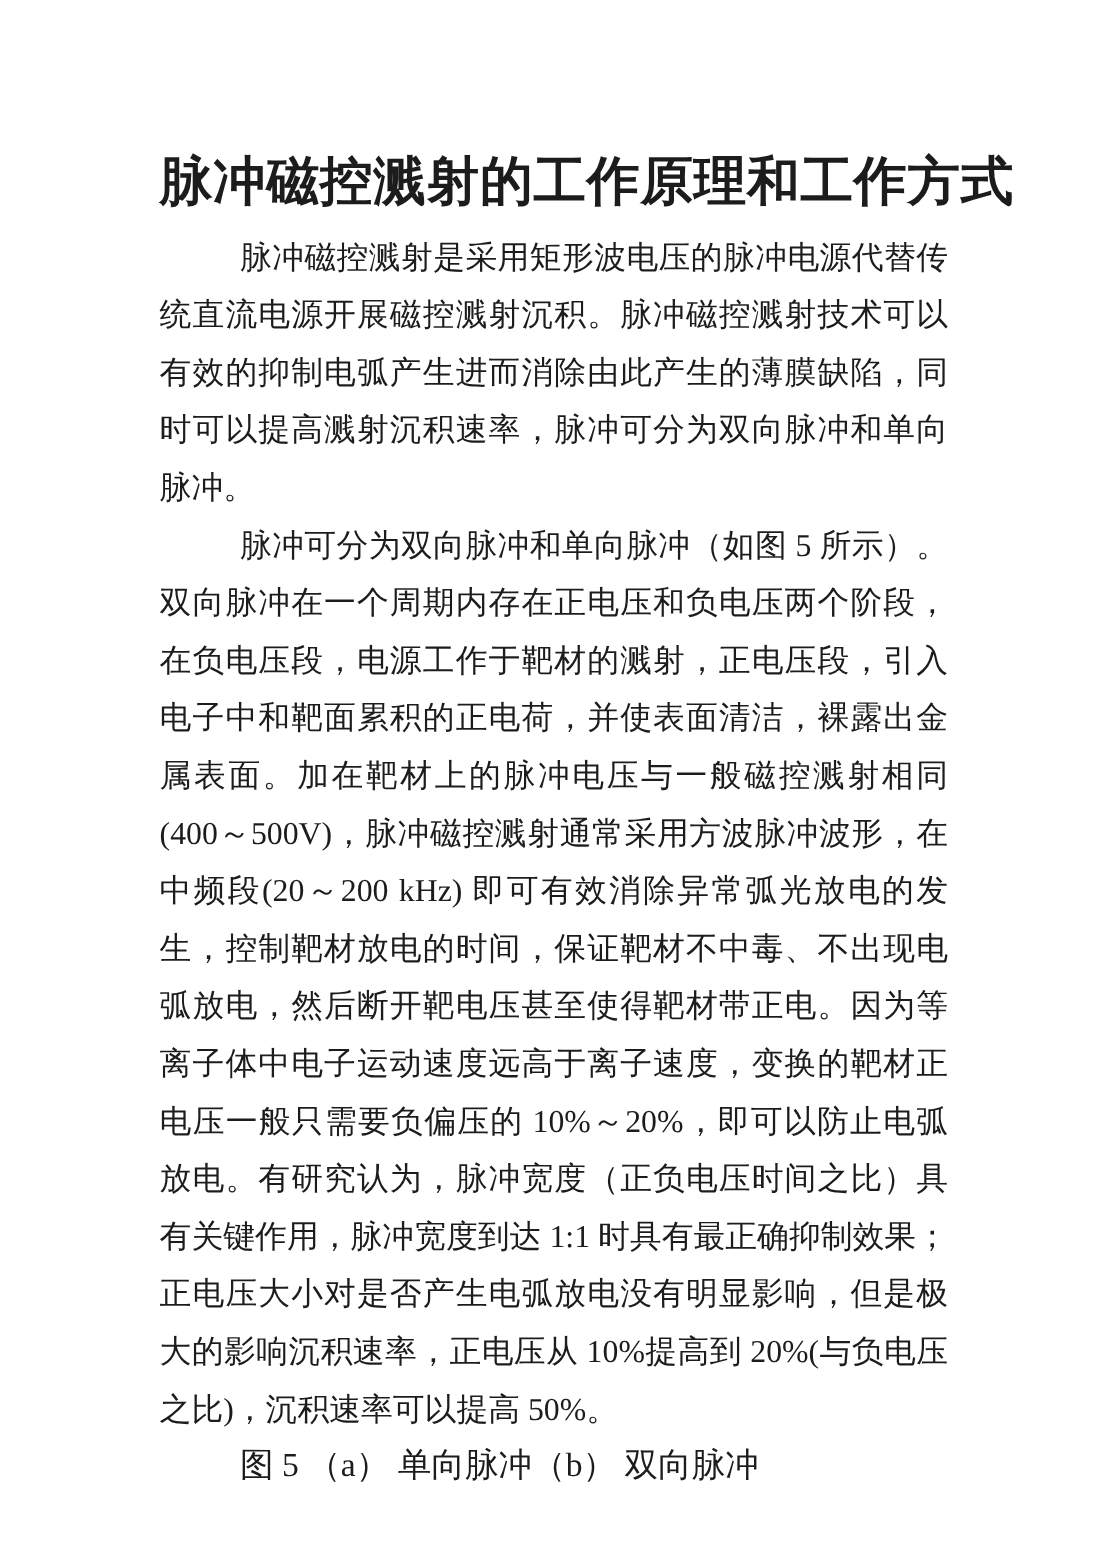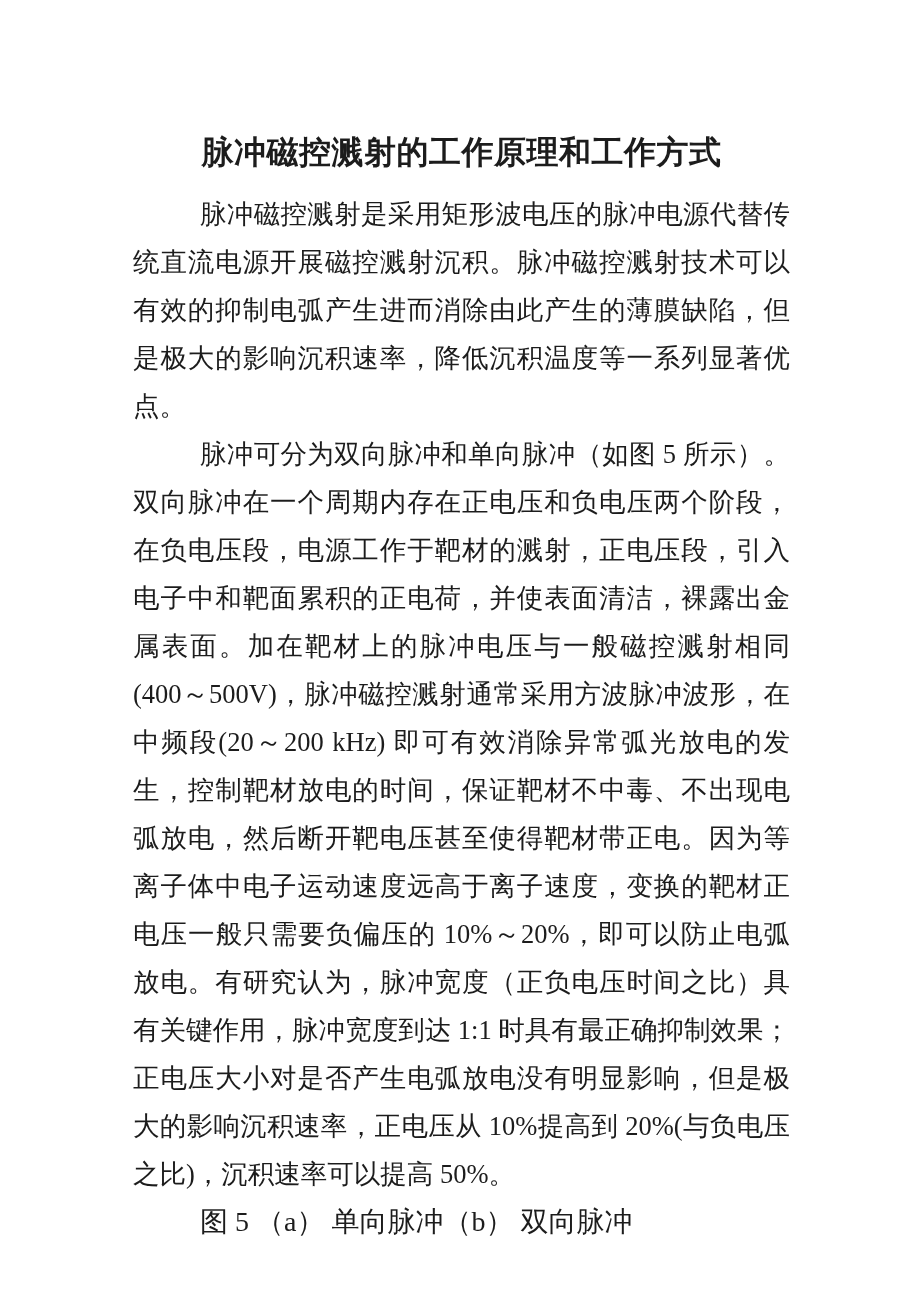--- a/index.html
+++ b/index.html
@@ -13,21 +13,21 @@
     height: 1302px;
     background: #ffffff;
     box-sizing: border-box;
     padding: 128px 130px 0 133px;
     font-family: "Liberation Serif", "DejaVu Serif", serif;
     color: #1c1c1c;
     overflow: hidden;
   }
   .doc-title {
     margin: 0 0 14px 0;
-    font-size: 32px;
+    font-size: 44px;
     line-height: 48px;
     font-weight: bold;
     text-align: center;
     white-space: nowrap;
     letter-spacing: 0.5px;
   }
   .body-para {
     margin: 0;
     font-size: 26.5px;
     line-height: 48px;
@@ -44,18 +44,18 @@
     text-align: left;
     text-indent: 67px;
   }
 </style>
 </head>
 <body>
 
 <div class="page">
   <h1 class="doc-title">脉冲磁控溅射的工作原理和工作方式</h1>
 
-  <p class="body-para">脉冲磁控溅射是采用矩形波电压的脉冲电源代替传统直流电源开展磁控溅射沉积。脉冲磁控溅射技术可以有效的抑制电弧产生进而消除由此产生的薄膜缺陷，但是极大的影响沉积速率，降低沉积温度等一系列显著优点。</p>
+  <p class="body-para">脉冲磁控溅射是采用矩形波电压的脉冲电源代替传统直流电源开展磁控溅射沉积。脉冲磁控溅射技术可以有效的抑制电弧产生进而消除由此产生的薄膜缺陷，同时可以提高溅射沉积速率，脉冲可分为双向脉冲和单向脉冲。</p>
 
   <p class="body-para">脉冲可分为双向脉冲和单向脉冲（如图 5 所示）。双向脉冲在一个周期内存在正电压和负电压两个阶段，在负电压段，电源工作于靶材的溅射，正电压段，引入电子中和靶面累积的正电荷，并使表面清洁，裸露出金属表面。加在靶材上的脉冲电压与一般磁控溅射相同(400～500V)，脉冲磁控溅射通常采用方波脉冲波形，在中频段(20～200 kHz) 即可有效消除异常弧光放电的发生，控制靶材放电的时间，保证靶材不中毒、不出现电弧放电，然后断开靶电压甚至使得靶材带正电。因为等离子体中电子运动速度远高于离子速度，变换的靶材正电压一般只需要负偏压的 10%～20%，即可以防止电弧放电。有研究认为，脉冲宽度（正负电压时间之比）具有关键作用，脉冲宽度到达 1:1 时具有最正确抑制效果；正电压大小对是否产生电弧放电没有明显影响，但是极大的影响沉积速率，正电压从 10%提高到 20%(与负电压之比)，沉积速率可以提高 50%。</p>
 
   <p class="figure-caption">图 5 （a） 单向脉冲（b） 双向脉冲</p>
 </div>
 
 </body></html>

